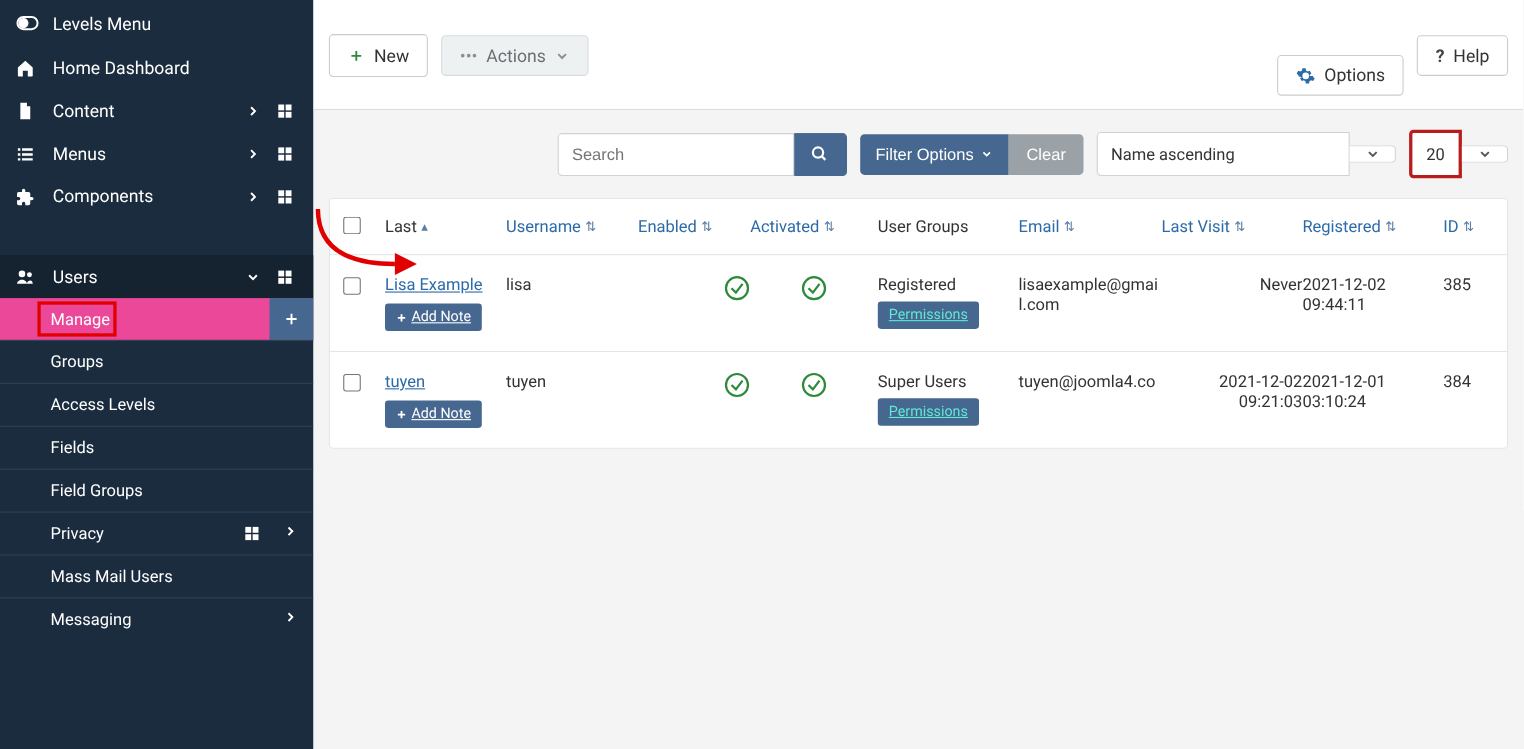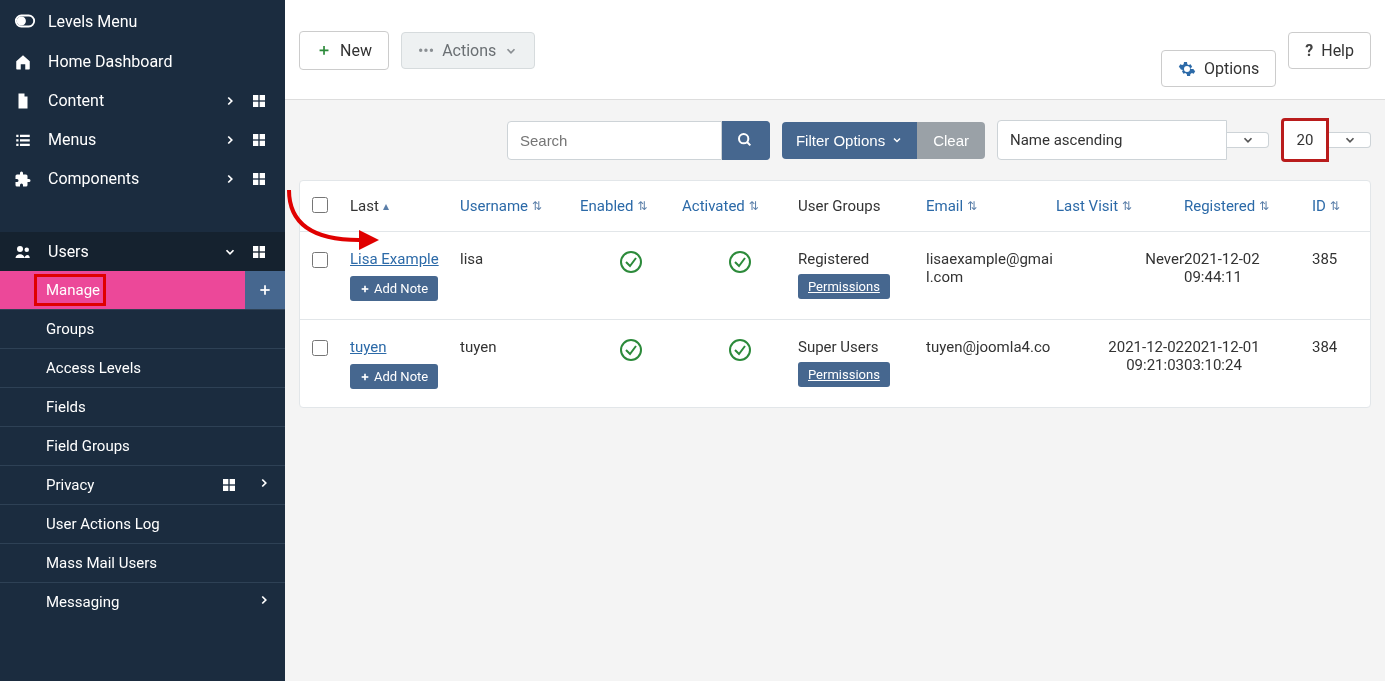--- a/index.html
+++ b/index.html
@@ -51,30 +51,30 @@
 .th { color: #2c6aa8; cursor: pointer; display: flex; align-items: center; gap: 4px; }
 .th.plain { color: #333; cursor: default; }
 .th.active { color: #333; }
 .sort-ic { font-size: 12px; color: #5a7ea8; }
 .trow { display: flex; padding: 18px 12px; border-bottom: 1px solid #e2e6e9; font-size: 15px; align-items: flex-start; }
 .trow:last-child { border-bottom: none; }
 .c-check { width: 38px; flex-shrink: 0; }
 .c-check input { width: 16px; height: 16px; margin-top: 2px; }
 .c-name { width: 110px; flex-shrink: 0; }
 .c-user { width: 120px; flex-shrink: 0; }
-.c-enabled { width: 102px; flex-shrink: 0; text-align: center; }
+.c-enabled { width: 102px; flex-shrink: 0; text-align: right; }
 .c-activated { width: 116px; flex-shrink: 0; text-align: center; }
 .c-groups { width: 128px; flex-shrink: 0; }
 .c-email { width: 130px; flex-shrink: 0; }
 .c-visit { width: 128px; flex-shrink: 0; text-align: right; }
 .c-reg { width: 128px; flex-shrink: 0; }
 .c-id { width: 50px; flex-shrink: 0; }
 .name-link { color: #2c6aa8; text-decoration: underline; cursor: pointer; }
-.addnote { display: inline-flex; align-items: center; gap: 4px; background: #46678f; color: #fff; padding: 5px 10px; border-radius: 3px; font-size: 13px; margin-top: 8px; cursor: pointer; }
-.perm { display: inline-block; background: #46678f; color: #ffffff; padding: 5px 10px; border-radius: 3px; font-size: 13px; margin-top: 6px; cursor: pointer; text-decoration: underline; }
+.addnote { display: inline-flex; align-items: center; gap: 4px; background: #46678f; color: #fff; padding: 5px 10px; border-radius: 3px; font-size: 13px; margin-top: 8px; cursor: pointer; text-decoration: underline; }
+.perm { display: inline-block; background: #46678f; color: #5eead4; padding: 5px 10px; border-radius: 3px; font-size: 13px; margin-top: 6px; cursor: pointer; text-decoration: underline; }
 .check-circle { width: 24px; height: 24px; display: inline-block; }
 .email-txt { word-break: break-all; }
 
 
 .arrow-ann { position: absolute; left: 279px; top: 180px; pointer-events: none; z-index: 50; }
 </style>
 </head>
 <body>
 
 <div class="layout">
@@ -214,23 +214,20 @@
             <svg width="16" height="16" viewBox="0 0 24 24" fill="#fff">
               <rect x="3" y="3" width="8" height="8"></rect>
               <rect x="13" y="3" width="8" height="8"></rect>
               <rect x="3" y="13" width="8" height="8"></rect>
               <rect x="13" y="13" width="8" height="8"></rect>
             </svg>
           </span>
           <span class="sub-chevron"><svg width="14" height="14" viewBox="0 0 24 24" fill="none" stroke="#fff" stroke-width="3">
               <polyline points="9 6 15 12 9 18"></polyline>
             </svg></span>
-        </div>
-        <div class="sub-item">
-          <span>User Actions Log</span>
         </div>
         <div class="sub-item">
           <span>Mass Mail Users</span>
         </div>
         <div class="sub-item">
           <span>Messaging</span>
           <span class="sub-chevron"><svg width="14" height="14" viewBox="0 0 24 24" fill="none" stroke="#fff" stroke-width="3">
               <polyline points="9 6 15 12 9 18"></polyline>
             </svg></span>
         </div>

